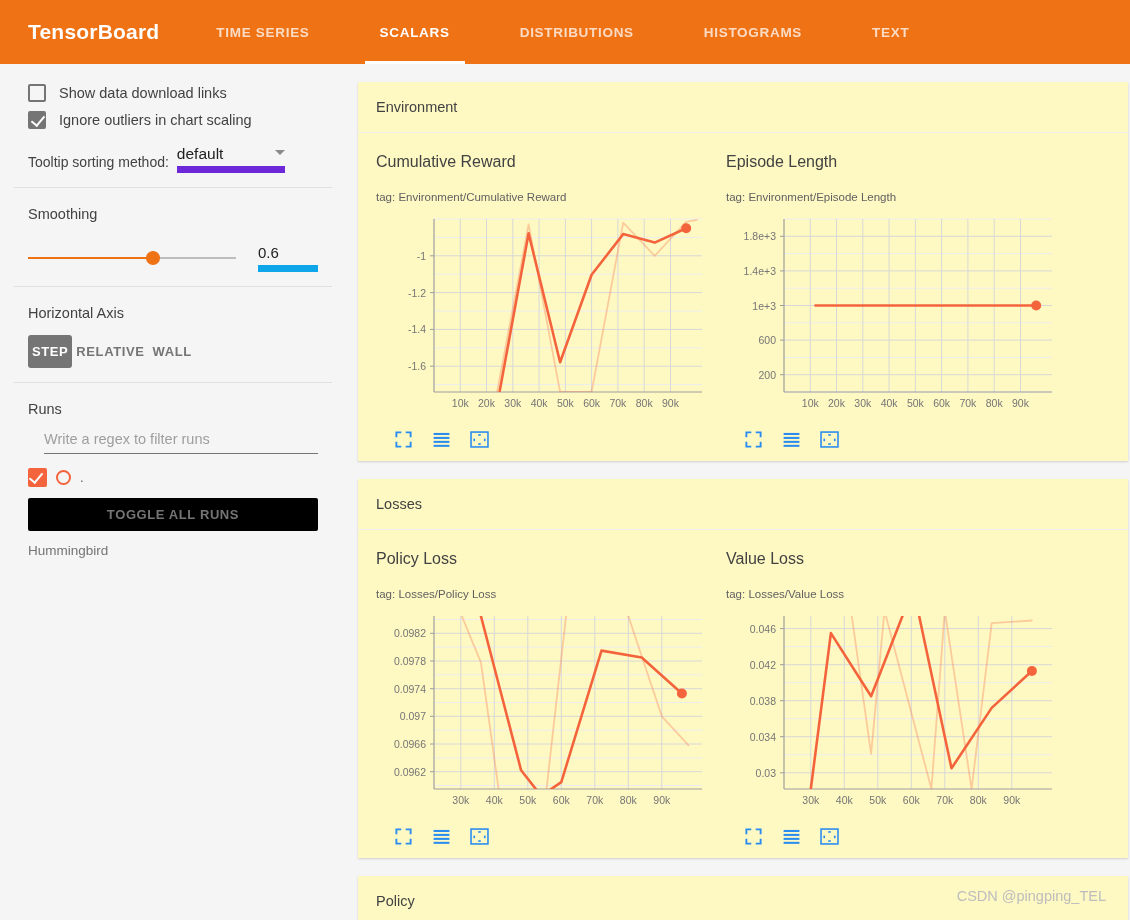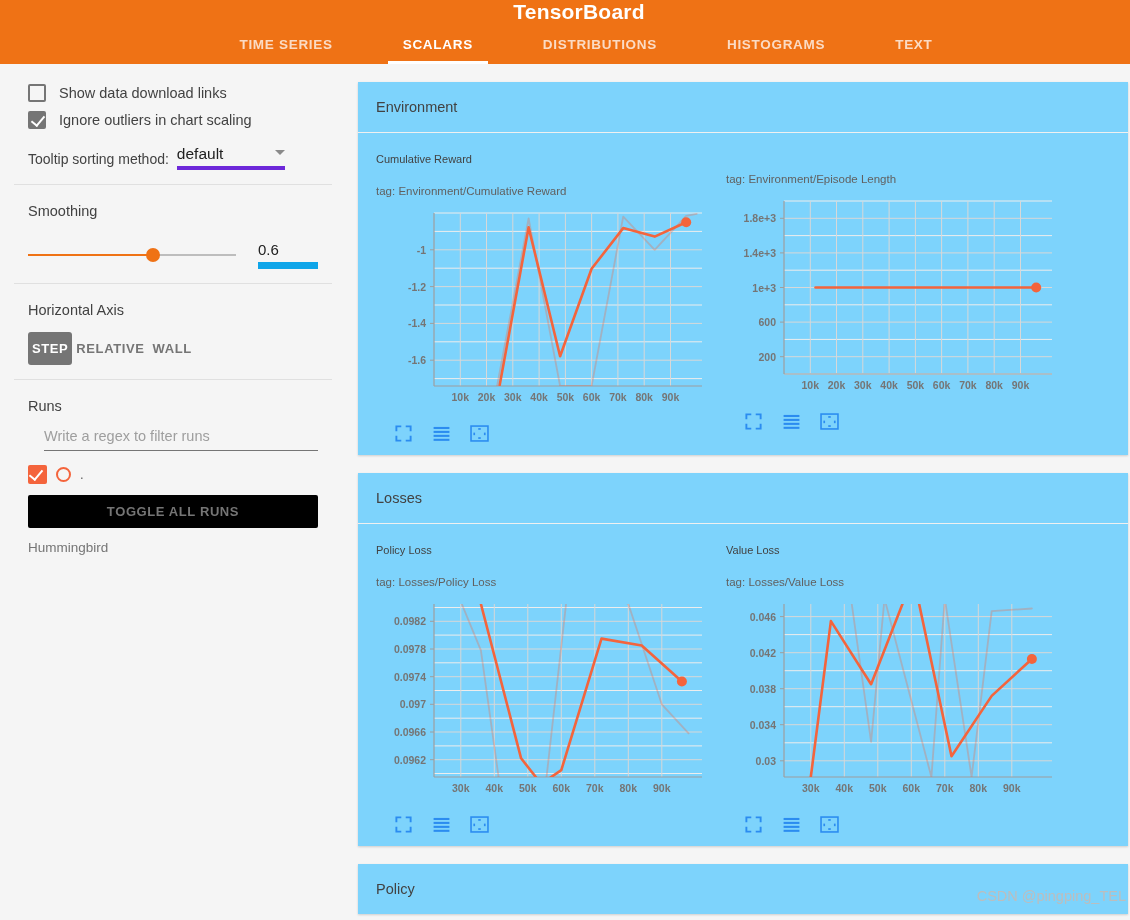--- a/index.html
+++ b/index.html
@@ -13,21 +13,20 @@
   }
 
   
   #appbar {
     height: 64px;
     background: #ef7215;
     display: flex;
     align-items: center;
     position: relative;
     overflow: hidden;
-    flex-direction: column;
   }
   #brand {
     color: #fff;
     font-size: 21px;
     font-weight: bold;
     margin-left: 28px;
     letter-spacing: .2px;
     white-space: nowrap;
   }
   #tabs { display: flex; align-items: stretch; height: 64px; margin-left: 42px; gap: 40px; }
@@ -73,21 +72,21 @@
     left: 4px; top: 0px; width: 6px; height: 11px;
     border-right: 2px solid #fff; border-bottom: 2px solid #fff;
     transform: rotate(40deg);
   }
   .cblabel { font-size: 14.5px; color: #424242; }
 
   #tooltip-row { display: flex; align-items: flex-end; margin-top: 16px; }
   #tooltip-label { font-size: 14px; color: #424242; padding-bottom: 3px; }
   #tooltip-select {
     margin-left: 8px; width: 108px;
-    border-bottom: 4px solid #6d28d9;
+    border-bottom: 7px solid #6d28d9;
     display: flex; align-items: center; justify-content: space-between;
     padding-bottom: 3px; cursor: pointer;
   }
   #tooltip-value { font-size: 15.5px; color: #212121; }
   .caret {
     width: 0; height: 0;
     border-left: 5px solid transparent; border-right: 5px solid transparent;
     border-top: 5px solid #8a8a8a; margin-bottom: 3px;
   }
 
@@ -153,41 +152,41 @@
   #tagfilter-wrap {
     display: flex; align-items: center;
     border-bottom: 1px solid #616161;
     margin: 18px 2px 0 0; padding-bottom: 7px;
     cursor: text;
   }
   #tagfilter-wrap svg { margin: 0 9px 0 2px; }
   #tagfilter-text { font-size: 14.5px; color: #757575; }
 
   .card {
-    background: #7dd3fc;
+    background: #fef9c3;
     margin: 18px 2px 0 0;
     box-shadow: 0 1px 2px rgba(0,0,0,.16);
   }
   .card-header {
     font-size: 14.5px; color: #424242;
     padding: 17px 0 17px 18px;
     border-bottom: 1px solid #f0f0f0;
     cursor: pointer;
   }
   .card-body { display: flex; padding: 6px 0 8px 0; }
   .chart-cell { width: 350px; padding: 14px 0 0 18px; }
 
-  .chart-title { font-size: 11px; color: #424242; }
+  .chart-title { font-size: 16px; color: #424242; }
   .chart-tag { font-size: 11.5px; color: #616161; margin-top: 20px; }
-  .chart-svg-wrap { margin-top: 10px; font-weight: bold; }
+  .chart-svg-wrap { margin-top: 10px; }
   .chart-icons { display: flex; align-items: center; gap: 19px; margin: 8px 0 0 18px; }
   .cicon { cursor: pointer; display: block; }
 
   #watermark {
-    position: absolute; right: 4px; bottom: 16px;
+    position: absolute; right: 24px; bottom: 16px;
     font-size: 14.5px; color: #bdbdbd;
   }
 </style>
 </head>
 <body>
 
 <div id="appbar">
   <div id="brand">TensorBoard</div>
   <div id="tabs">
     <div class="tab">TIME SERIES</div>
@@ -341,20 +340,21 @@
       <g fill="#2b8cf0">
         <rect x="10.4" y="5.2" width="3.2" height="2.1"></rect>
         <rect x="10.4" y="16.7" width="3.2" height="2.1"></rect>
         <rect x="4.3" y="10.9" width="2.1" height="3.2"></rect>
         <rect x="17.6" y="10.9" width="2.1" height="3.2"></rect>
       </g>
                 </svg></span>
           </div>
         </div>
         <div class="chart-cell">
+          <div class="chart-title">Episode Length</div>
           <div class="chart-tag">tag: Environment/Episode Length</div>
           <div class="chart-svg-wrap"><svg width="332" height="205" viewBox="0 0 332 205">
                 <defs>
                   <clipPath id="clip1">
                     <rect x="58" y="6" width="268" height="173"></rect>
                   </clipPath>
                 </defs>
                 <line x1="58" y1="179.0" x2="326.0" y2="179.0" stroke="#ededed" stroke-width="1"></line>
                 <line x1="58" y1="161.7" x2="326.0" y2="161.7" stroke="#d8d8d8" stroke-width="1"></line>
                 <line x1="58" y1="144.4" x2="326.0" y2="144.4" stroke="#ededed" stroke-width="1"></line>

